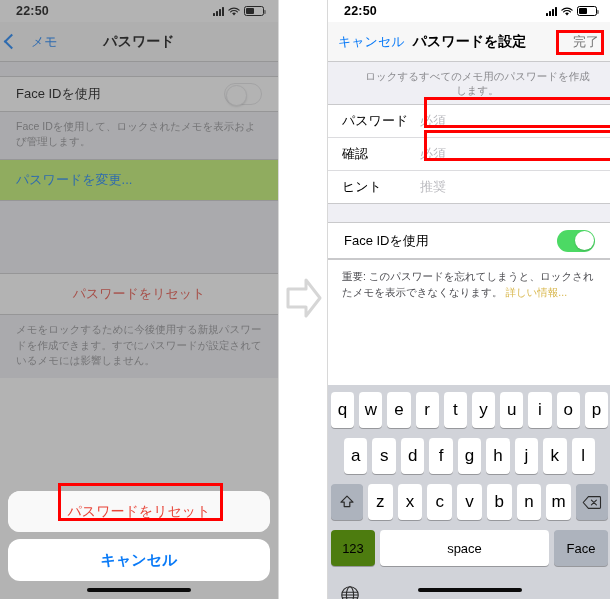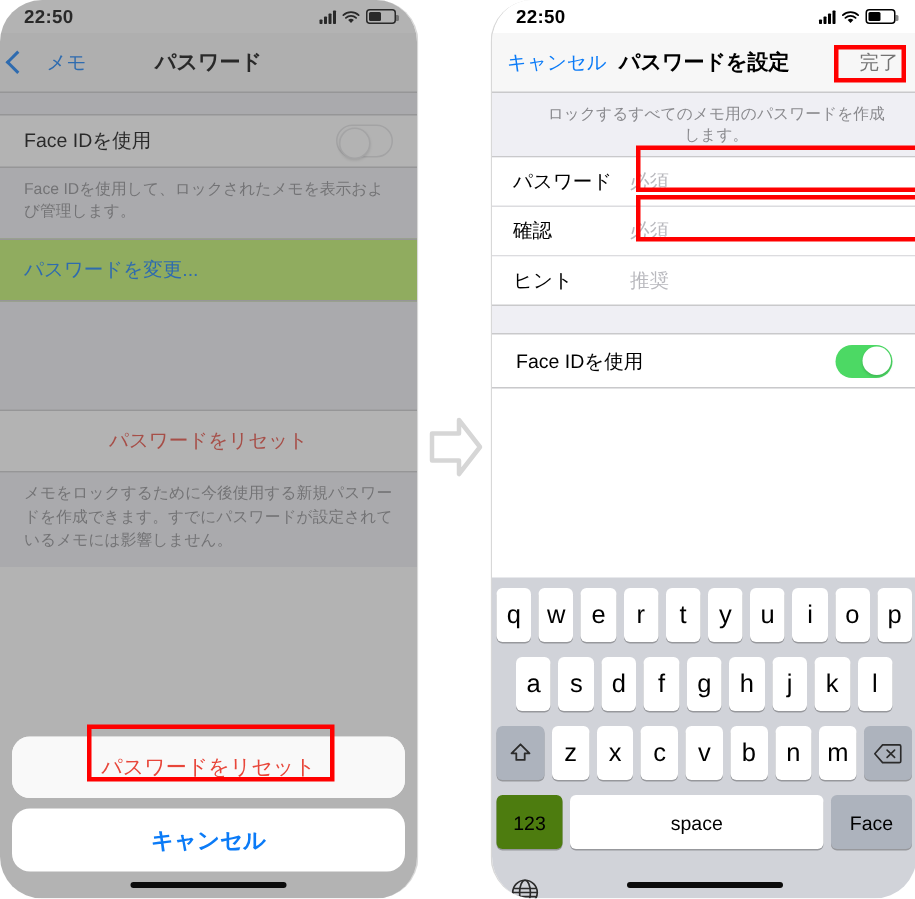--- a/index.html
+++ b/index.html
@@ -22,21 +22,20 @@
   }
 
   
   .phone {
     position: absolute;
     top: 0;
     width: 278px;
     height: 599px;
     background: #ffffff;
     overflow: hidden;
-    border-radius: 28px;
   }
   .phone-left  { left: 0; border-right: 1px solid #d8d8d8; }
   .phone-right { left: 327px; width: 283px; border-left: 1px solid #d8d8d8; }
 
   
   .statusbar {
     height: 22px;
     display: flex;
     align-items: center;
     justify-content: space-between;
@@ -493,20 +492,24 @@
 
       <div style="height:18px"></div>
 
       <div class="cell" style="min-height:37px">
         <span>Face IDを使用</span>
         <span class="toggle on">
             <span class="knob"></span>
           </span>
       </div>
 
+      <div class="warn-block">
+        <span>重要: このパスワードを忘れてしまうと、ロックされたメモを表示できなくなります。</span>
+        <span class="warn-link">詳しい情報...</span>
+      </div>
     </div>
 
     <div class="keyboard">
       <div class="kb-row r1">
         <div class="key">q</div>
         <div class="key">w</div>
         <div class="key">e</div>
         <div class="key">r</div>
         <div class="key">t</div>
         <div class="key">y</div>

